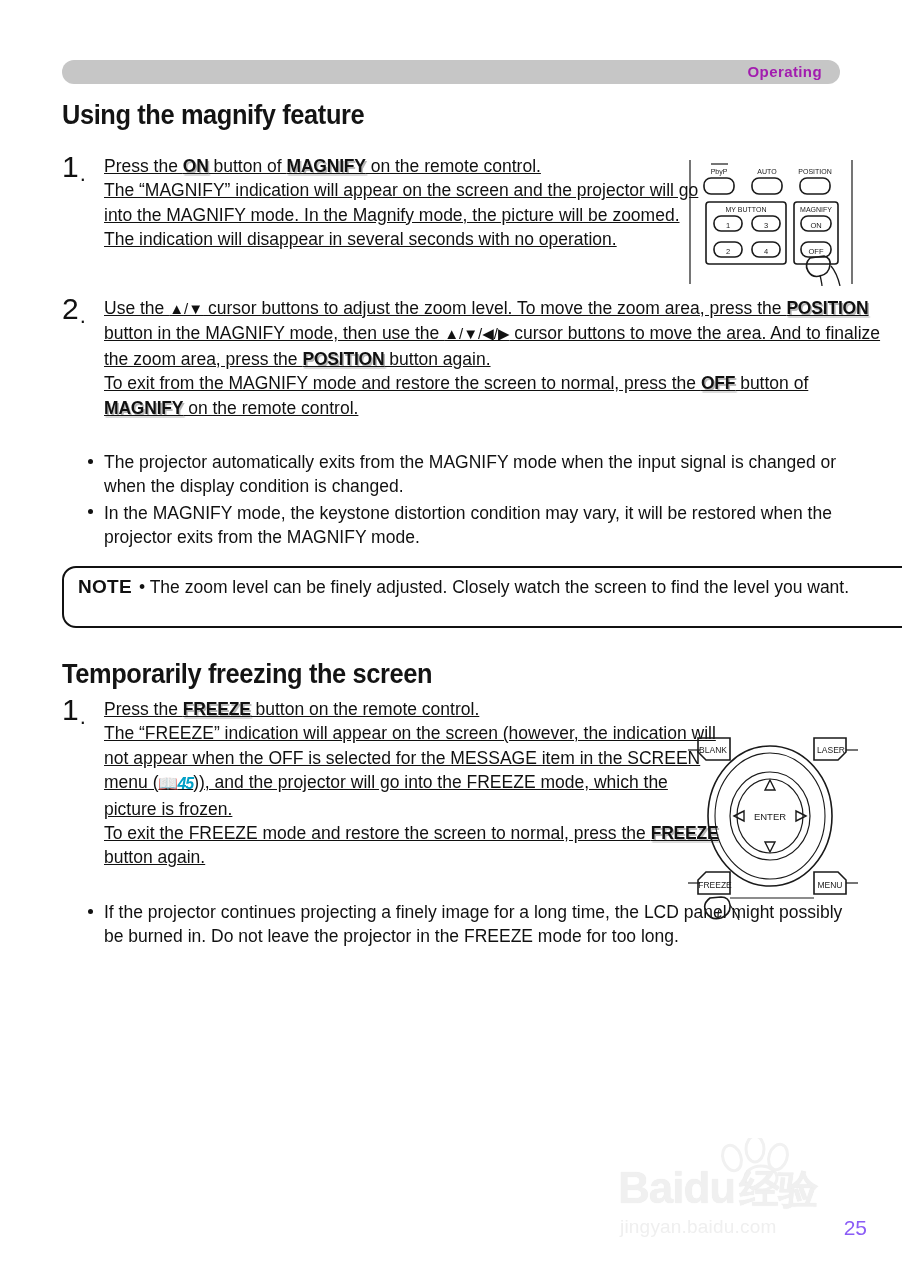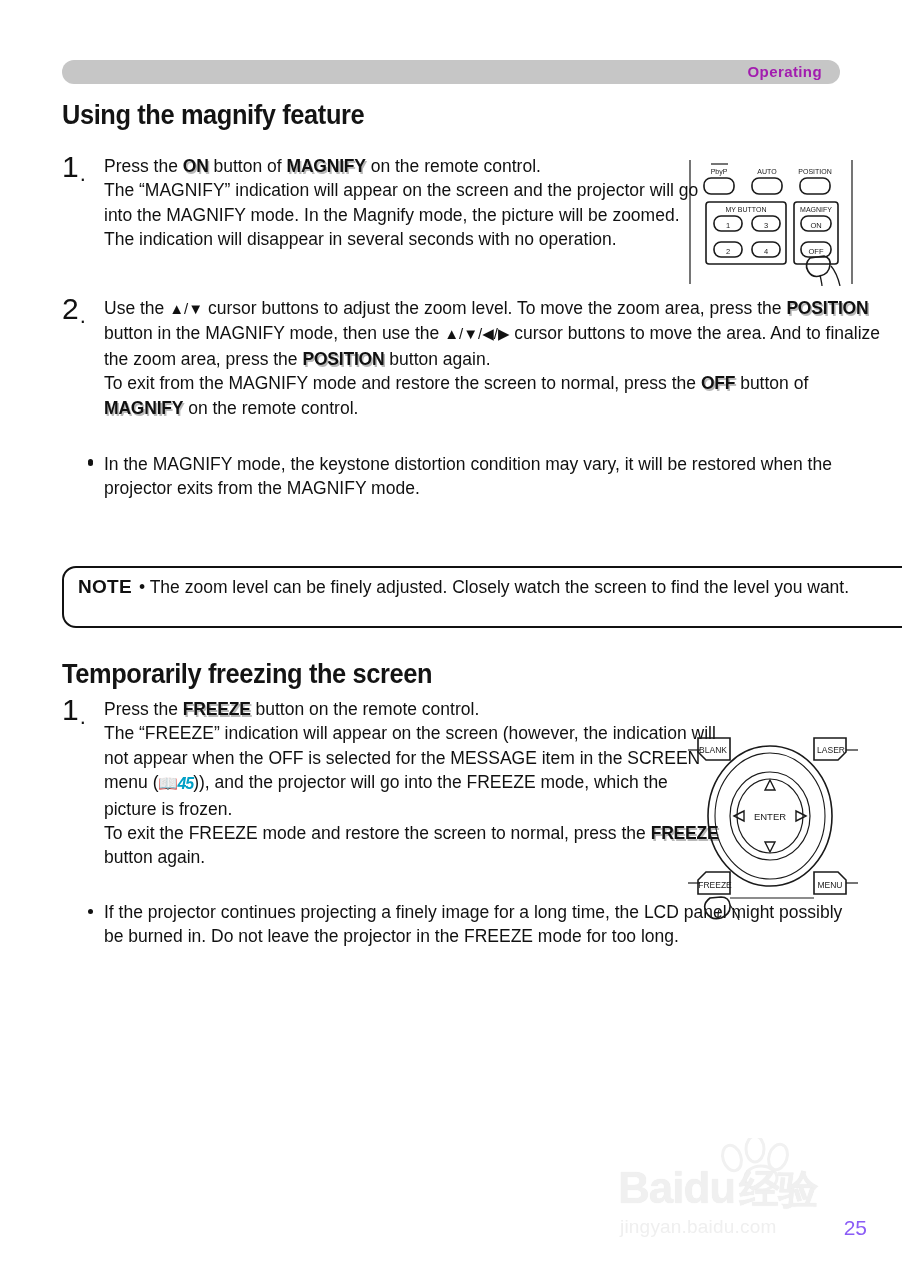--- a/index.html
+++ b/index.html
@@ -31,21 +31,21 @@
   #h-freeze{top:659px;}
 
   
   .step{position:absolute;}
   .step-num{
     position:absolute;left:0;top:0;font-size:30px;line-height:1;
     font-weight:400;color:#111;
   }
   .step-num .dot{font-size:22px;vertical-align:-4px;margin-left:1px;}
   .step-body{
-    position:absolute;font-size:17.5px;line-height:24.4px;color:#111;
+    position:absolute;font-size:17.5px;line-height:24.4px;color:#111;text-decoration:underline;
   }
   #step1-magnify{left:62px;top:152px;}
   #step1-magnify .step-body{left:42px;top:2px;width:600px;}
   #step2-magnify{left:62px;top:294px;}
   #step2-magnify .step-body{left:42px;top:2px;width:780px;}
   #step1-freeze{left:62px;top:695px;}
   #step1-freeze .step-body{left:42px;top:2px;width:615px;}
 
   
   .key{
@@ -129,20 +129,21 @@
     <div class="step-num">2<span class="dot">.</span></div>
     <div class="step-body">
       <span>Use the </span><span class="arrows">▲/▼</span><span> cursor buttons to adjust the zoom level. To move the zoom area, press the </span><span class="key">POSITION</span><span> button in the MAGNIFY mode, then use the </span><span class="arrows">▲/▼/◀/▶</span><span> cursor buttons to move the area. And to finalize the zoom area, press the </span><span class="key">POSITION</span><span> button again.</span><br>
       <span>To exit from the MAGNIFY mode and restore the screen to normal, press the </span><span class="key">OFF</span><span> button of </span><span class="key">MAGNIFY</span><span> on the remote control.</span>
     </div>
   </div>
 
   <div class="bullets" id="bullets-magnify">
     <div class="bullet">
       <span class="dotmark"></span>
+      <span>The projector automatically exits from the MAGNIFY mode when the input signal is changed or when the display condition is changed.</span>
     </div>
     <div class="bullet">
       <span class="dotmark"></span>
       <span>In the MAGNIFY mode, the keystone distortion condition may vary, it will be restored when the projector exits from the MAGNIFY mode.</span>
     </div>
   </div>
 
   <div class="note-box">
     <div class="note-inner">
       <span class="note-title">NOTE</span><span>• The zoom level can be finely adjusted. Closely watch the screen to find the level you want.</span>

